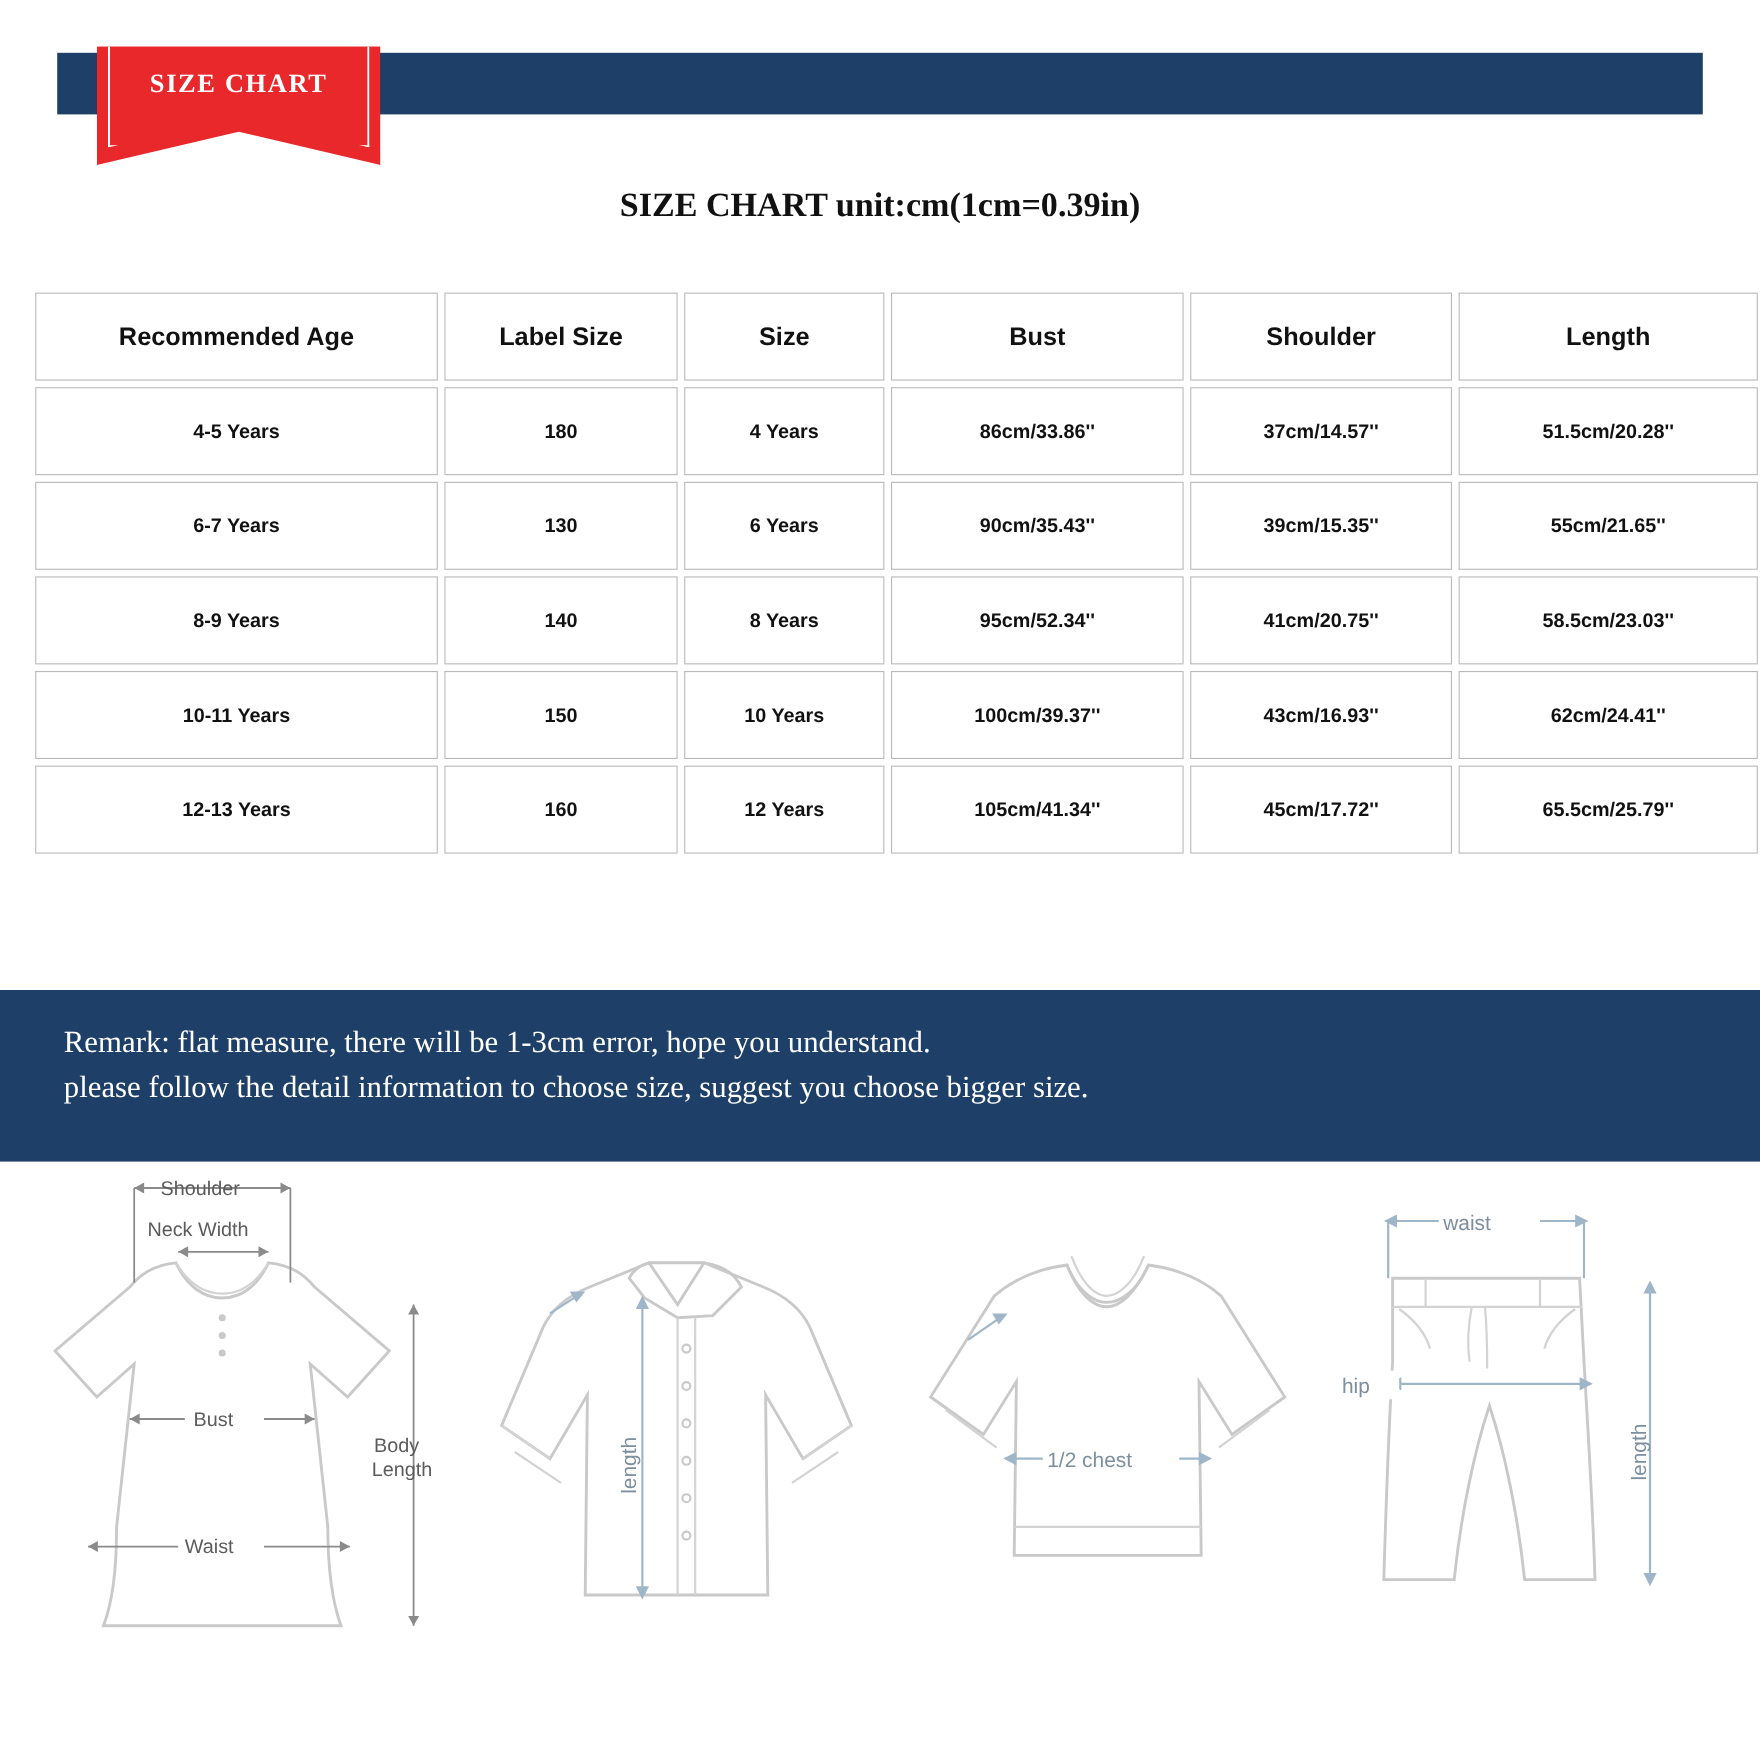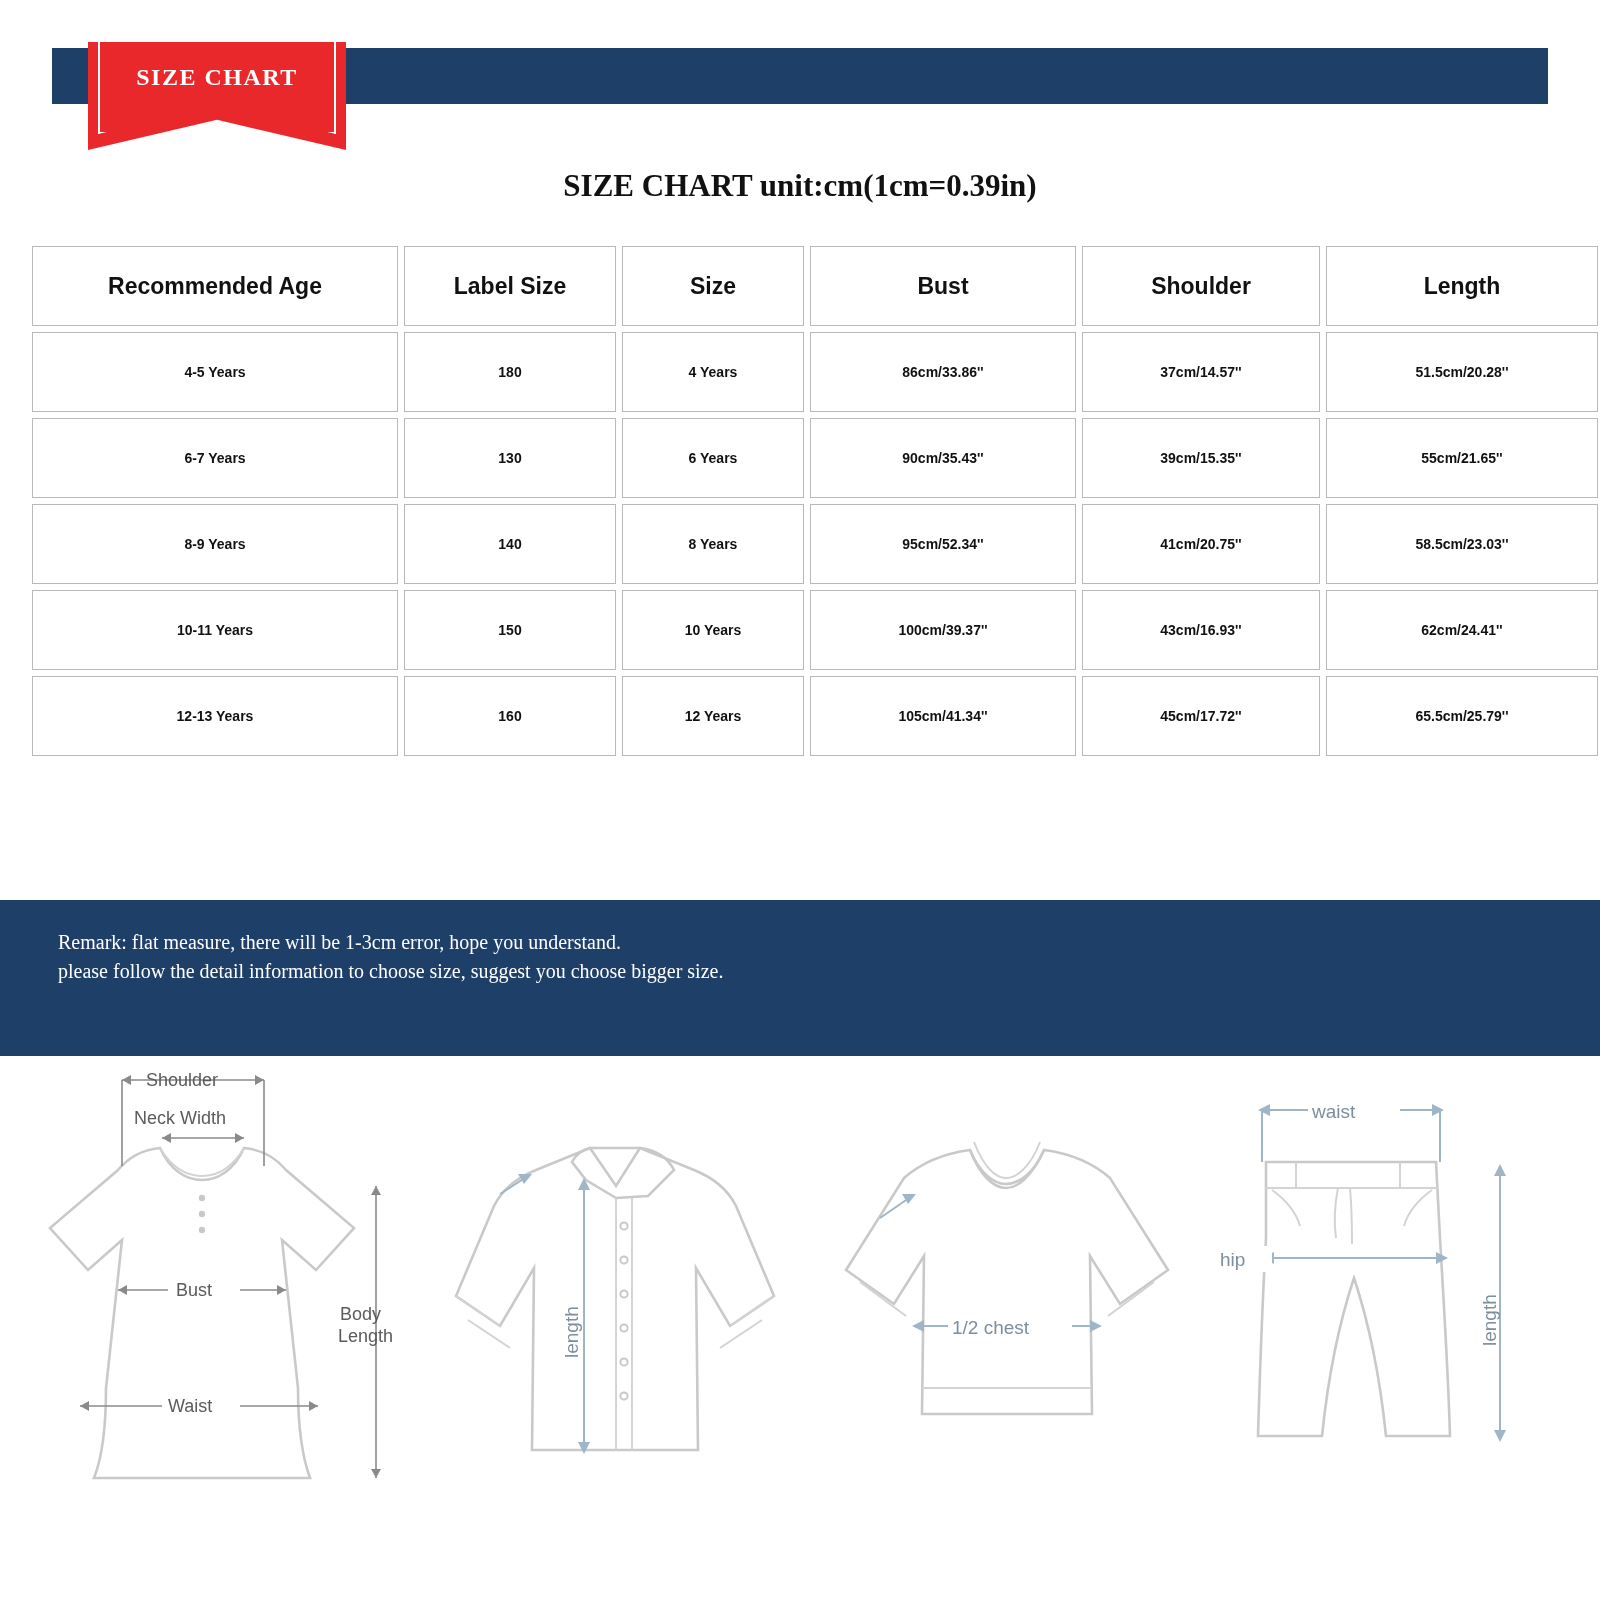--- a/index.html
+++ b/index.html
@@ -74,35 +74,35 @@
     font-family: Liberation Serif, serif;
     font-size: 31px;
     font-weight: bold;
     color: #111111;
   }
 
   
   .table-wrap {
     position: absolute;
     left: 26px;
-    top: 240px;
+    top: 260px;
     width: 1548px;
   }
   table.size-table {
     border-collapse: separate;
     border-spacing: 6px;
     width: 1548px;
     table-layout: fixed;
   }
   table.size-table td {
     border: 1px solid #b9b9b9;
     height: 76px;
     text-align: center;
     vertical-align: middle;
-    font-size: 14px;
+    font-size: 18px;
     font-weight: bold;
     color: #111111;
     background: #ffffff;
     font-family: "Liberation Sans", sans-serif;
   }
   table.size-table tr.head td {
     height: 76px;
     font-size: 23px;
   }
   col.c0 { width: 366px; }
@@ -115,21 +115,21 @@
   
   .remark {
     position: absolute;
     left: 0;
     top: 900px;
     width: 1600px;
     height: 156px;
     background: #1d3f68;
     color: #ffffff;
     font-family: "Liberation Serif", serif;
-    font-size: 20px;
+    font-size: 28px;
     padding: 28px 58px 0 58px;
     box-sizing: border-box;
     line-height: 1.45;
   }
   .remark div { white-space: nowrap; }
 
   
   .figures {
     position: absolute;
     left: 0;

